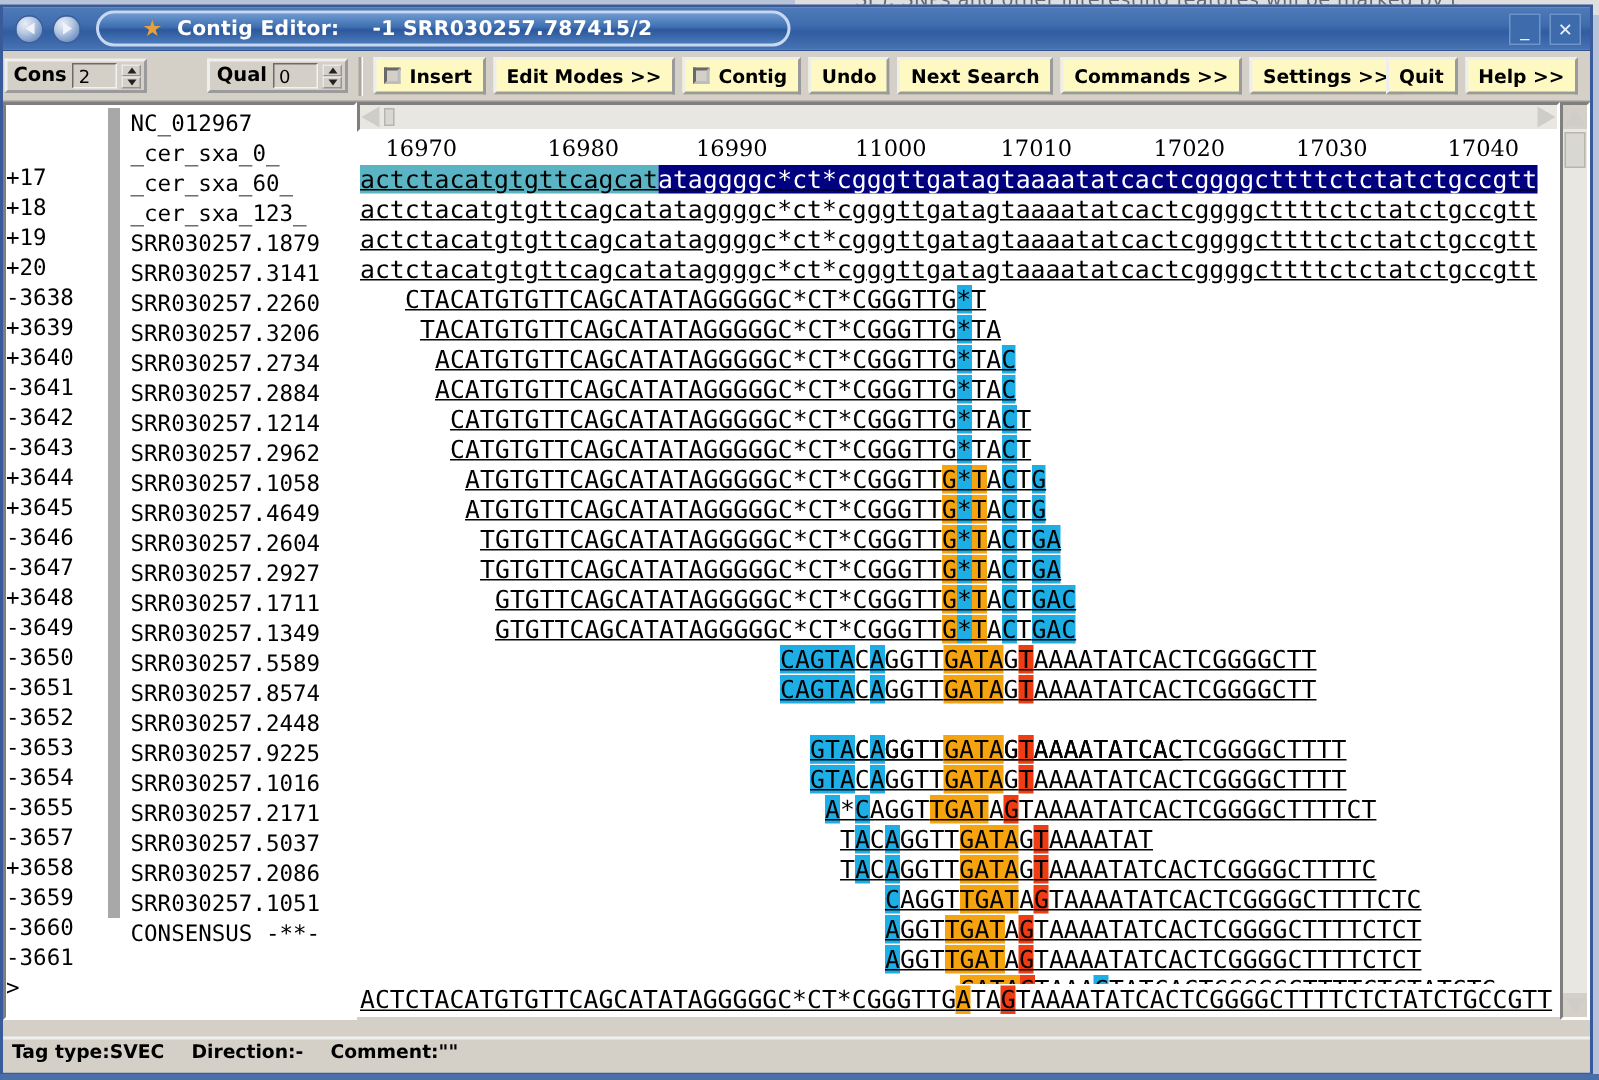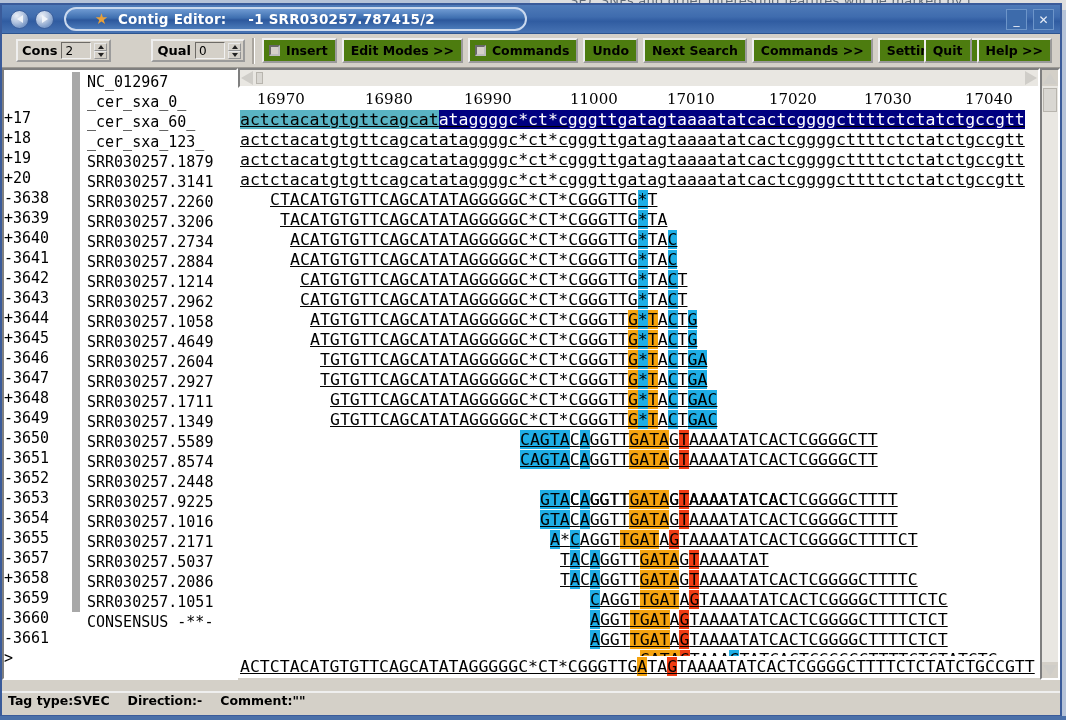--- a/index.html
+++ b/index.html
@@ -84,21 +84,21 @@
   }
 
   
   .toolbar{
     height:33px;background:#d4d0c8;border-bottom:1px solid #9d9a94;
     display:flex;align-items:center;position:relative;
   }
   .spin-wrap{
     display:flex;align-items:center;
     border:2px outset #efefef;background:#d4d0c8;
-    height:23px;margin-left:14px;padding:0 2px 0 4px;box-sizing:border-box;
+    height:23px;margin-left:1px;padding:0 2px 0 4px;box-sizing:border-box;
   }
   .spin-label{font-weight:bold;font-size:13px;color:#000;margin-right:4px;
     font-family:"DejaVu Sans","Liberation Sans",sans-serif;}
   .spin-field{
     width:30px;height:17px;background:#d4d0c8;border:1px solid #8a8780;
     border-top-color:#6e6b66;border-left-color:#6e6b66;
     border-right-color:#f2f2f2;border-bottom-color:#f2f2f2;
     font-size:12px;line-height:17px;padding-left:3px;box-sizing:border-box;
     font-family:"DejaVu Sans","Liberation Sans",sans-serif;color:#000;
   }
@@ -107,21 +107,21 @@
     width:13px;height:8px;background:#d4d0c8;border:1px outset #e8e8e8;
     display:flex;align-items:center;justify-content:center;box-sizing:border-box;
   }
   .spin-arrows i{display:block;width:0;height:0;border-left:3px solid transparent;border-right:3px solid transparent;}
   .spin-arrows .up i{border-bottom:4px solid #222;}
   .spin-arrows .dn i{border-top:4px solid #222;}
 
   .tdiv{width:2px;height:26px;background:#a9a59e;margin:0 7px;border-right:1px solid #fff;}
 
   .tbtn{
-    height:25px;border:2px outset #eeeeee;background:#4d7c0f;
+    height:25px;border:2px outset #eeeeee;background:#fef9c3;
     font-weight:bold;font-size:12.5px;color:#000;
     font-family:"DejaVu Sans","Liberation Sans",sans-serif;
     display:flex;align-items:center;justify-content:center;
     padding:0 7px;margin-right:5px;white-space:nowrap;box-sizing:border-box;
     cursor:default;
   }
   .tbtn.check{padding-left:5px;}
   .chk{
     width:11px;height:11px;border:2px inset #bdbdbd;background:#d4d0c8;
     margin-right:6px;box-sizing:border-box;flex:none;
@@ -282,21 +282,21 @@
 
       <div class="tdiv"></div>
 
       <div class="tbtn check">
         <span class="chk"></span>
         <span>Insert</span>
       </div>
       <div class="tbtn">Edit Modes  &gt;&gt;</div>
       <div class="tbtn check">
         <span class="chk"></span>
-        <span>Commands</span>
+        <span>Contig</span>
       </div>
       <div class="tbtn">Undo</div>
       <div class="tbtn">Next Search</div>
       <div class="tbtn">Commands  &gt;&gt;</div>
       <div class="tbtn">Settings  &gt;&gt;</div>
 
       <div class="tb-rightbtns">
         <div class="tbtn">Quit</div>
         <div class="tbtn" style="margin-right:0">Help  &gt;&gt;</div>
       </div>

